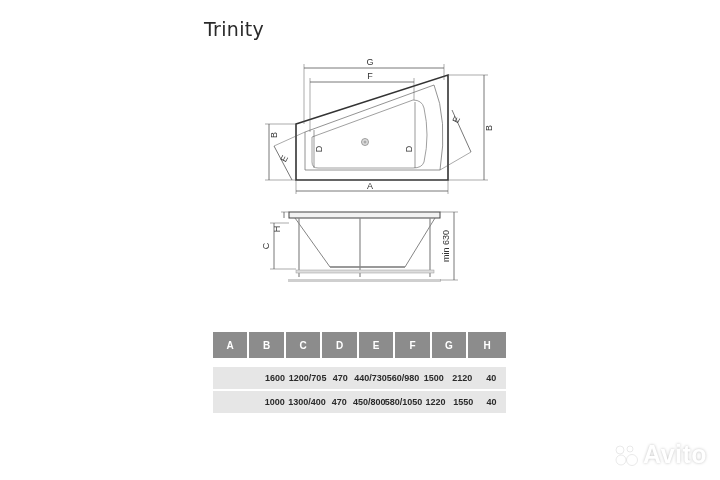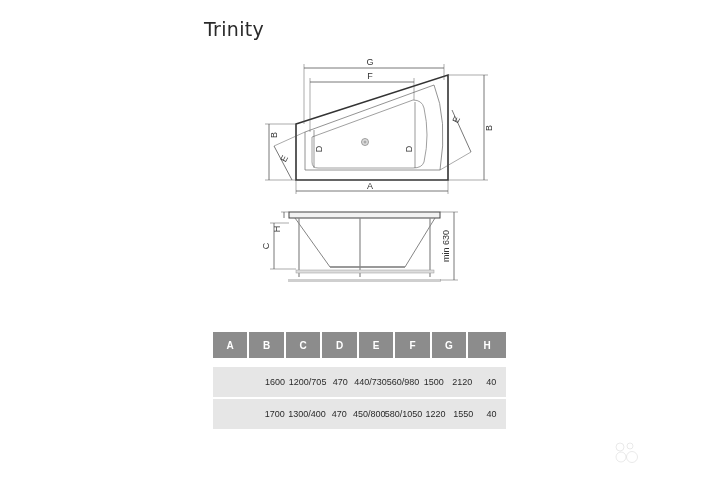--- a/index.html
+++ b/index.html
@@ -6,21 +6,21 @@
   html, body { width: 720px; height: 480px; background: #ffffff; overflow: hidden; }
   body { position: relative; font-family: "Liberation Sans", sans-serif; color: #222; }
   .title { position: absolute; left: 204px; top: 18px; font-family: "DejaVu Sans", sans-serif; font-size: 19px; color: #2a2a2a; letter-spacing: 0.3px; }
   svg.diagram { position: absolute; left: 0; top: 0; }
   .dim-text { font-family: "Liberation Sans", sans-serif; font-size: 9px; fill: #333; }
   .table { position: absolute; left: 213px; top: 332px; width: 293px; }
   .thead { display: flex; height: 26px; }
   .th { background: #8c8c8c; color: #fff; font-weight: bold; font-size: 10px; display: flex; align-items: center; justify-content: center; border-right: 2px solid #fff; }
   .th:last-child { border-right: none; }
   .tbody { margin-top: 9px; }
-  .tr { display: flex; height: 30px; background: #e6e6e6; align-items: center; font-size: 9px; font-weight: normal; color: #2a2a2a; padding-left: 48px; }
+  .tr { display: flex; height: 22px; background: #e6e6e6; align-items: center; font-size: 9px; font-weight: bold; color: #2a2a2a; padding-left: 48px; }
   .tr + .tr { margin-top: 2px; }
   .td { display: flex; align-items: center; justify-content: center; }
   .w-A { width: 36px; } .w-B { width: 37px; } .w-C { width: 36px; } .w-D { width: 37px; }
   .w-E { width: 36px; } .w-F { width: 37px; } .w-G { width: 36px; } .w-H { width: 38px; }
   .watermark { position: absolute; left: 613px; top: 440px; display: flex; align-items: center; gap: 4px; }
   .wm-text { font-family: "Liberation Sans", sans-serif; font-size: 25px; font-weight: bold; color: #fff; text-shadow: 0 0 3px rgba(0,0,0,0.25); letter-spacing: 0.5px; }
 </style>
 </head>
 <body>
 
@@ -129,34 +129,35 @@
       <div class="td w-A">1600</div>
       <div class="td w-B">1200/705</div>
       <div class="td w-C">470</div>
       <div class="td w-D">440/730</div>
       <div class="td w-E">560/980</div>
       <div class="td w-F">1500</div>
       <div class="td w-G">2120</div>
       <div class="td w-H">40</div>
     </div>
     <div class="tr">
-      <div class="td w-A">1700</div>
+      <div class="td w-A">1000</div>
       <div class="td w-B">1300/400</div>
       <div class="td w-C">470</div>
       <div class="td w-D">450/800</div>
       <div class="td w-E">580/1050</div>
       <div class="td w-F">1220</div>
       <div class="td w-G">1550</div>
       <div class="td w-H">40</div>
     </div>
   </div>
 </div>
 
 <div class="watermark">
   <svg width="26" height="24" viewBox="0 0 26 24">
     <g fill="#fff" stroke="rgba(0,0,0,0.15)" stroke-width="0.6">
       <circle cx="7" cy="7" r="4"></circle>
       <circle cx="17" cy="6" r="3"></circle>
       <circle cx="8" cy="17" r="5"></circle>
       <circle cx="19" cy="17" r="5.5"></circle>
     </g>
   </svg>
+  <span class="wm-text">Avito</span>
 </div>
 
 </body></html>

